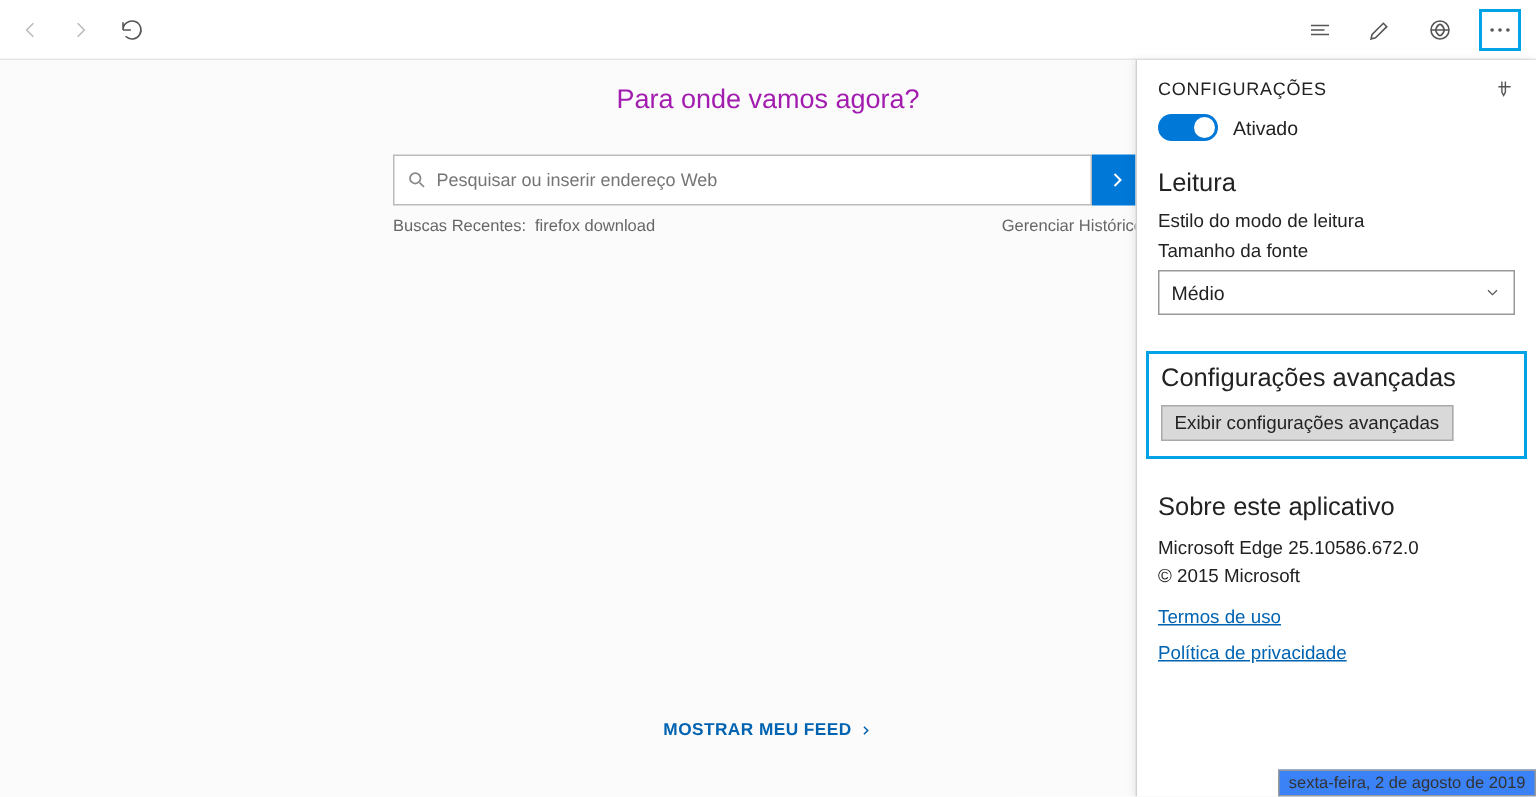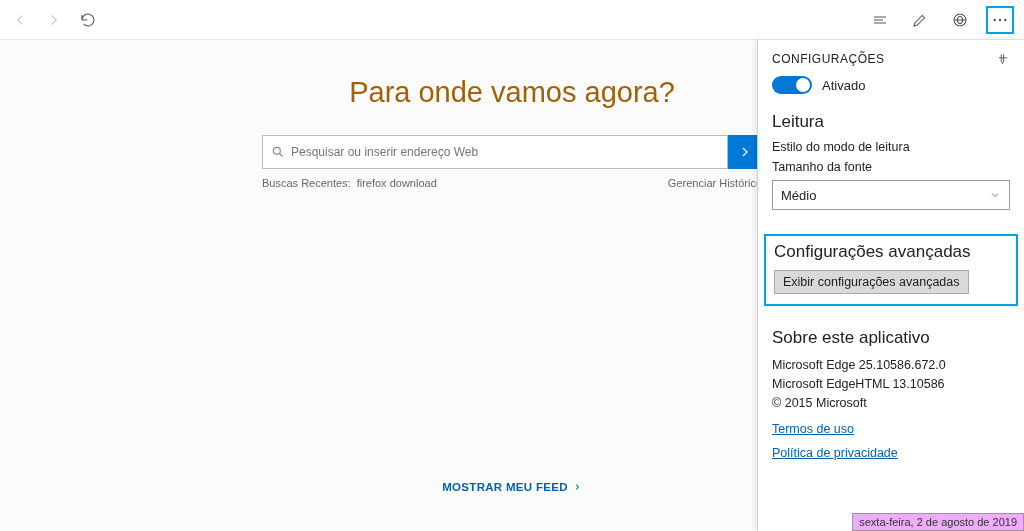--- a/index.html
+++ b/index.html
@@ -6,21 +6,21 @@
     body { width: 1024px; height: 531px; overflow: hidden; background: #fff; position: relative; }
     .toolbar { height: 40px; display: flex; align-items: center; padding: 0 6px; border-bottom: 1px solid #e6e6e6; gap: 8px; }
     .nav-left { display: flex; align-items: center; gap: 6px; }
     .nav-btn { width: 28px; height: 28px; display: flex; align-items: center; justify-content: center; color: #555; cursor: pointer; }
     .nav-btn.disabled { color: #bbb; cursor: default; }
     .spacer { flex: 1; }
     .nav-right { display: flex; align-items: center; gap: 12px; padding-right: 4px; }
     .icon-btn { width: 28px; height: 28px; display: flex; align-items: center; justify-content: center; color: #555; cursor: pointer; }
     .more-highlight { border: 2px solid #00a2e8; padding: 2px; }
     .main { position: absolute; top: 40px; left: 0; right: 0; bottom: 0; display: flex; flex-direction: column; align-items: center; background: #fbfbfb; }
-    .hero { margin-top: 36px; font-size: 29px; font-weight: 400; color: #a16207; }
+    .hero { margin-top: 16px; font-size: 18px; font-weight: 400; color: #a21caf; }
     .search-wrap { margin-top: 26px; width: 500px; display: flex; }
     .search-box { flex: 1; height: 34px; border: 1px solid #bbb; background: #fff; display: flex; align-items: center; padding: 0 8px; }
     .search-box input { border: none; outline: none; flex: 1; font-size: 12px; color: #666; }
     .search-go { width: 34px; height: 34px; background: #0078d7; display: flex; align-items: center; justify-content: center; }
     .recent-row { width: 500px; margin-top: 8px; font-size: 11px; color: #666; display: flex; gap: 6px; }
     .recent-row a { color: #666; text-decoration: none; }
     .recent-row .history { margin-left: auto; }
     .feed-link { position: absolute; bottom: 38px; left: 50%; transform: translateX(-50%); font-size: 11.5px; font-weight: 600; letter-spacing: .3px; color: #0063b1; display: flex; align-items: center; gap: 4px; cursor: pointer; }
     .panel { position: absolute; top: 40px; right: 0; bottom: 0; width: 267px; background: #fff; border-left: 1px solid #d0d0d0; box-shadow: -2px 0 6px rgba(0,0,0,0.08); display: flex; flex-direction: column; }
     .panel-header { display: flex; align-items: center; justify-content: space-between; padding: 12px 14px 10px; }
@@ -31,21 +31,21 @@
     .toggle::after { content: ""; position: absolute; right: 2px; top: 2px; width: 14px; height: 14px; border-radius: 50%; background: #fff; }
     .section-title { font-size: 17px; font-weight: 400; margin-top: 6px; margin-bottom: 8px; color: #222; }
     .field-label { font-size: 12.5px; color: #222; margin-bottom: 6px; margin-top: 6px; }
     .selectbox { height: 30px; border: 1px solid #999; display: flex; align-items: center; justify-content: space-between; padding: 0 8px; font-size: 13px; cursor: pointer; background: #fff; margin-bottom: 12px; }
     .adv-box { border: 2px solid #00a2e8; padding: 6px 8px 10px; margin-top: 24px; margin-left: -8px; margin-right: -8px; }
     .adv-title { font-size: 17px; font-weight: 400; margin-bottom: 8px; }
     .adv-btn { display: inline-block; border: 1px solid #aaa; background: #d9d9d9; padding: 4px 8px; font-size: 12.5px; cursor: pointer; }
     .about { margin-top: 22px; }
     .about-line { font-size: 12.5px; line-height: 1.5; }
     .link { font-size: 12.5px; color: #0063b1; text-decoration: underline; margin-top: 10px; display: inline-block; cursor: pointer; }
-    .tooltip { position: absolute; right: 0; bottom: 0; background: #f0abfc; border: 1px solid #999; font-size: 11px; padding: 2px 6px; color: #333; }
+    .tooltip { position: absolute; right: 0; bottom: 0; background: #3b82f6; border: 1px solid #999; font-size: 11px; padding: 2px 6px; color: #333; }
     svg { display: block; }
   </style>
 </head>
 <body>
 
 <div class="toolbar">
   <div class="nav-left">
     <div class="nav-btn disabled">
       <svg width="18" height="18" viewBox="0 0 24 24" fill="none" stroke="currentColor" stroke-width="1.4">
           <path d="M15 6l-6 6 6 6"></path>
@@ -145,21 +145,20 @@
     </div>
 
     <div class="adv-box">
       <div class="adv-title">Configurações avançadas</div>
       <div class="adv-btn">Exibir configurações avançadas</div>
     </div>
 
     <div class="about">
       <div class="section-title">Sobre este aplicativo</div>
       <div class="about-line">Microsoft Edge 25.10586.672.0</div>
-      <div class="about-line">Microsoft EdgeHTML 13.10586</div>
       <div class="about-line">© 2015 Microsoft</div>
       <a class="link">Termos de uso</a><br>
       <a class="link">Política de privacidade</a>
     </div>
   </div>
 </div>
 
 <div class="tooltip">sexta-feira, 2 de agosto de 2019</div>
 
 </body></html>

